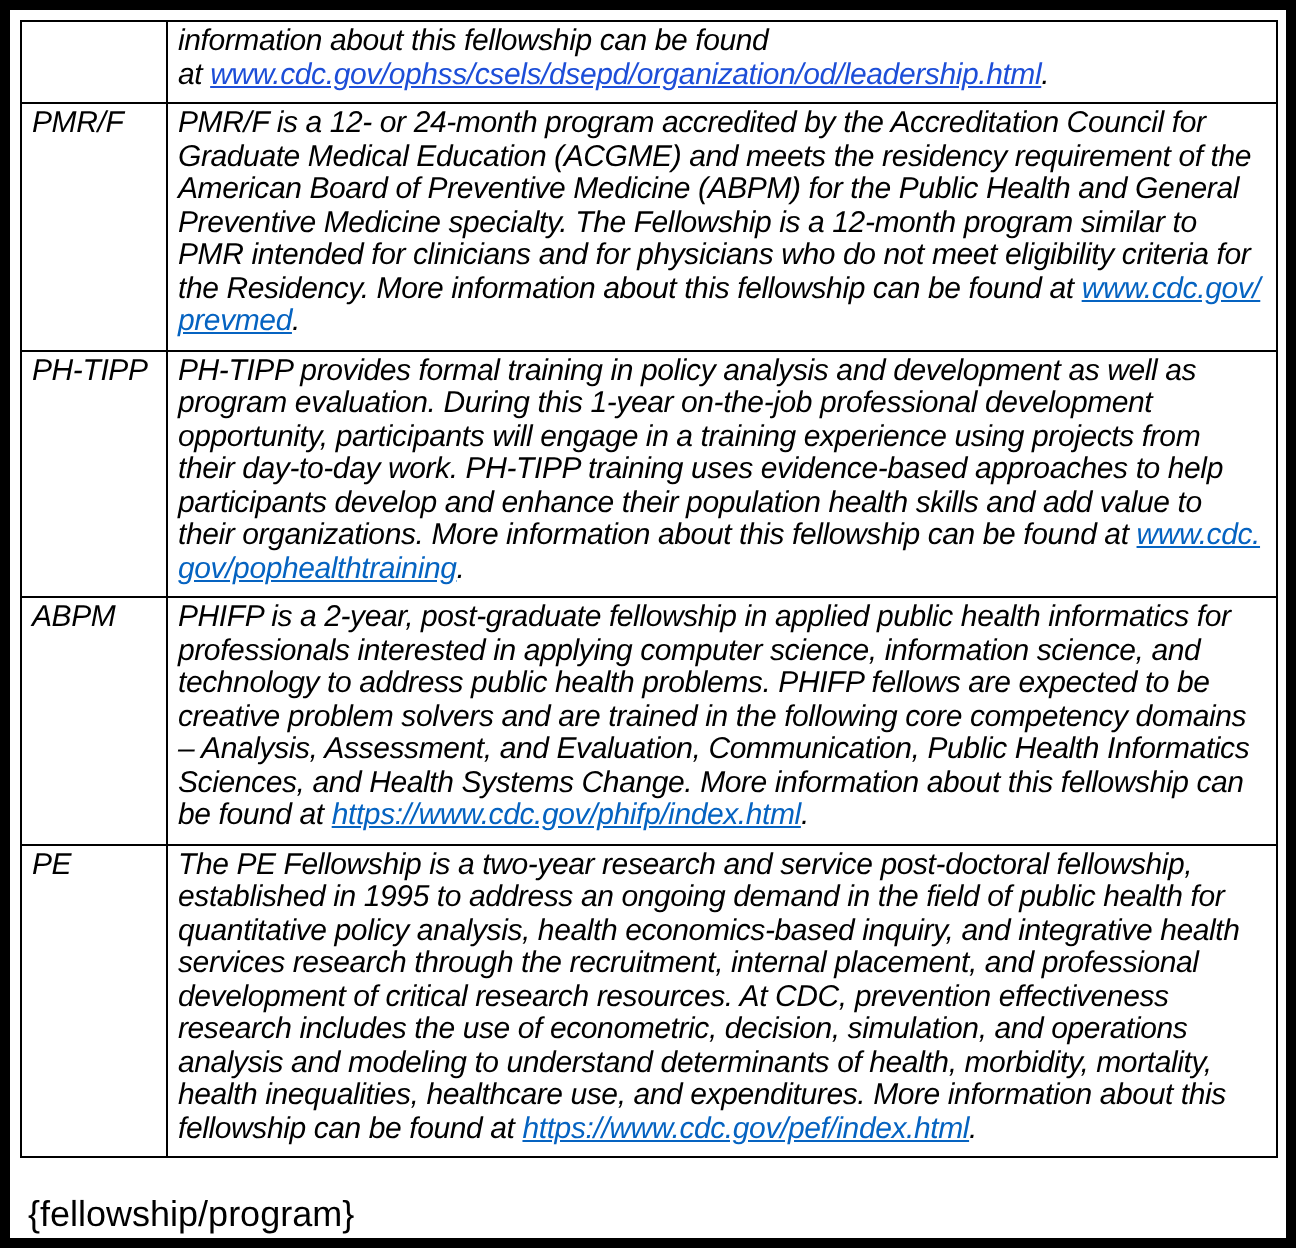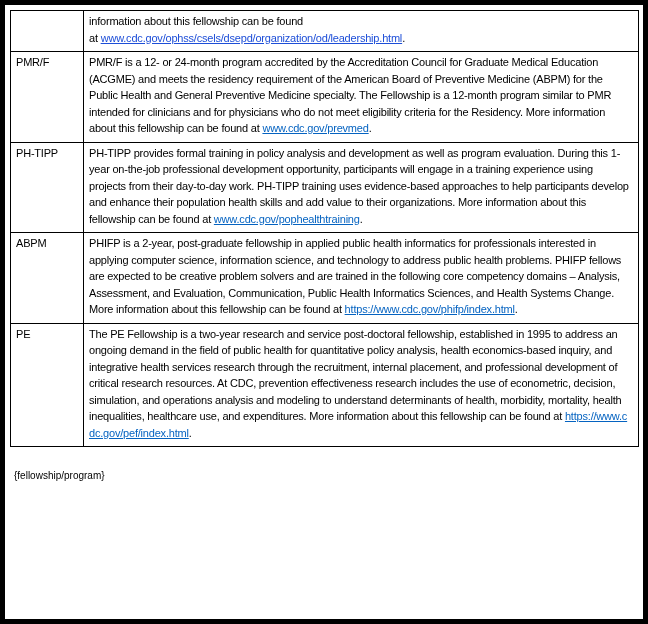--- a/index.html
+++ b/index.html
@@ -16,35 +16,36 @@
   }
   .content { padding: 5px; }
   table.fellowship-table {
     border-collapse: collapse;
     width: 629px;
     table-layout: fixed;
   }
   table.fellowship-table td {
     border: 1px solid #000000;
     vertical-align: top;
-    font-size: 11px;
+    font-size: 15px;
     line-height: 16.5px;
     letter-spacing: -0.2px;
     padding: 2px 7px 5px 5px;
     word-wrap: break-word;
+    font-style: italic;
   }
   td.abbr-cell { width: 60px; padding-right: 2px; }
   a.doc-link {
     color: #0563C1;
     text-decoration: underline;
     cursor: pointer;
     word-break: break-all;
   }
   .closing { margin: 52px 0 0 4px; font-size: 14px; line-height: 17px; }
-  .signature { margin: 20px 0 0 4px; font-size: 10px; line-height: 17px; }
+  .signature { margin: 20px 0 0 4px; font-size: 18px; line-height: 17px; }
 </style>
 </head>
 <body>
 
 <div class="page">
   <div class="content">
 
     <table class="fellowship-table">
       <tbody>
         <tr>

